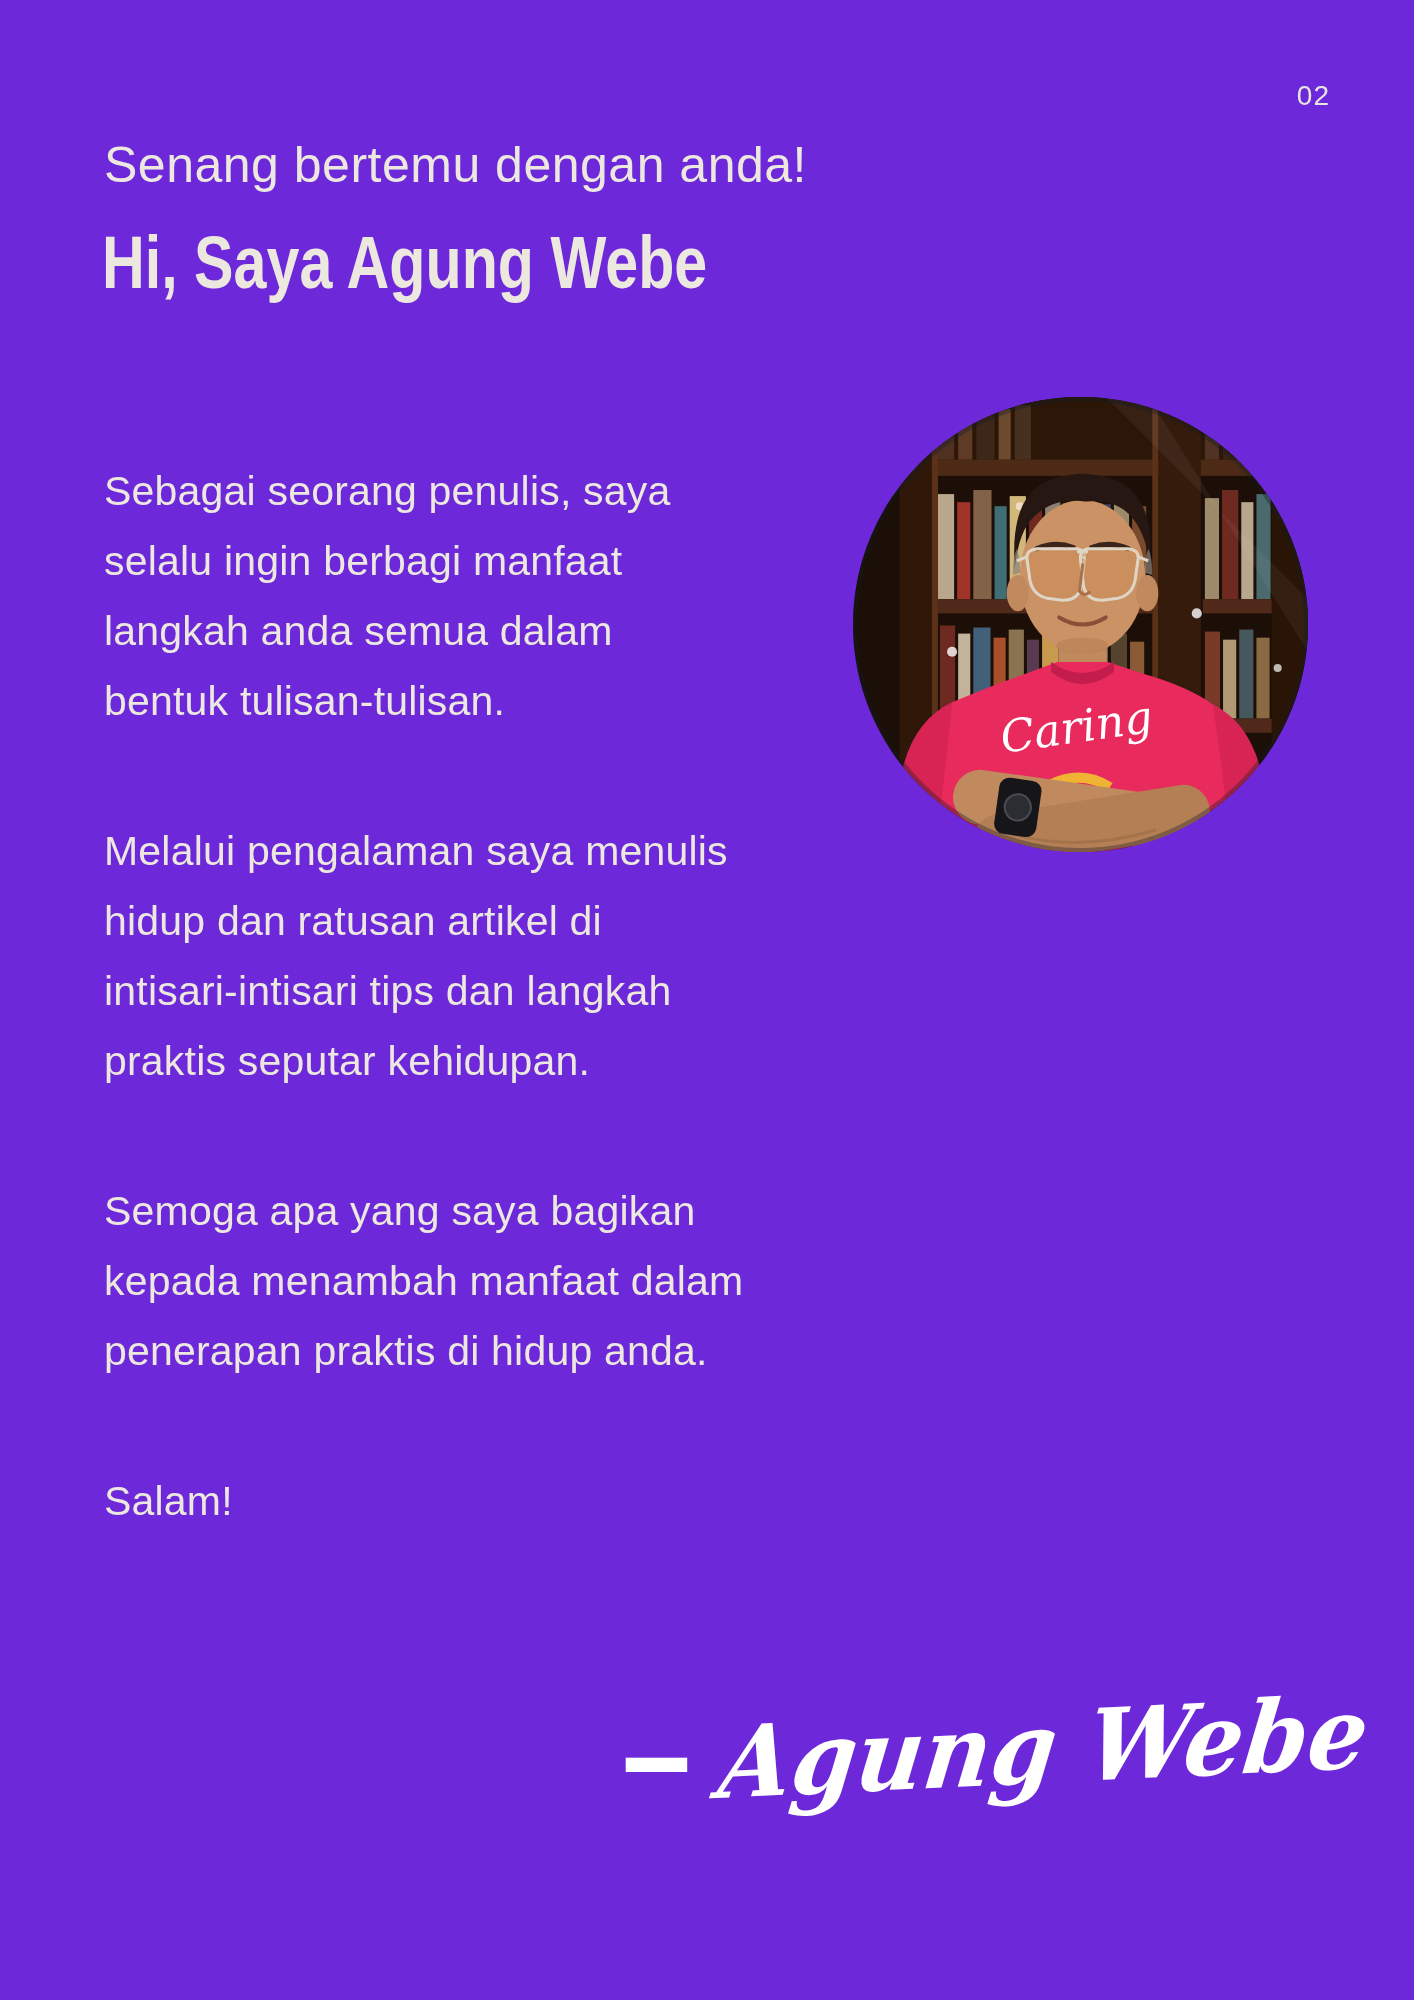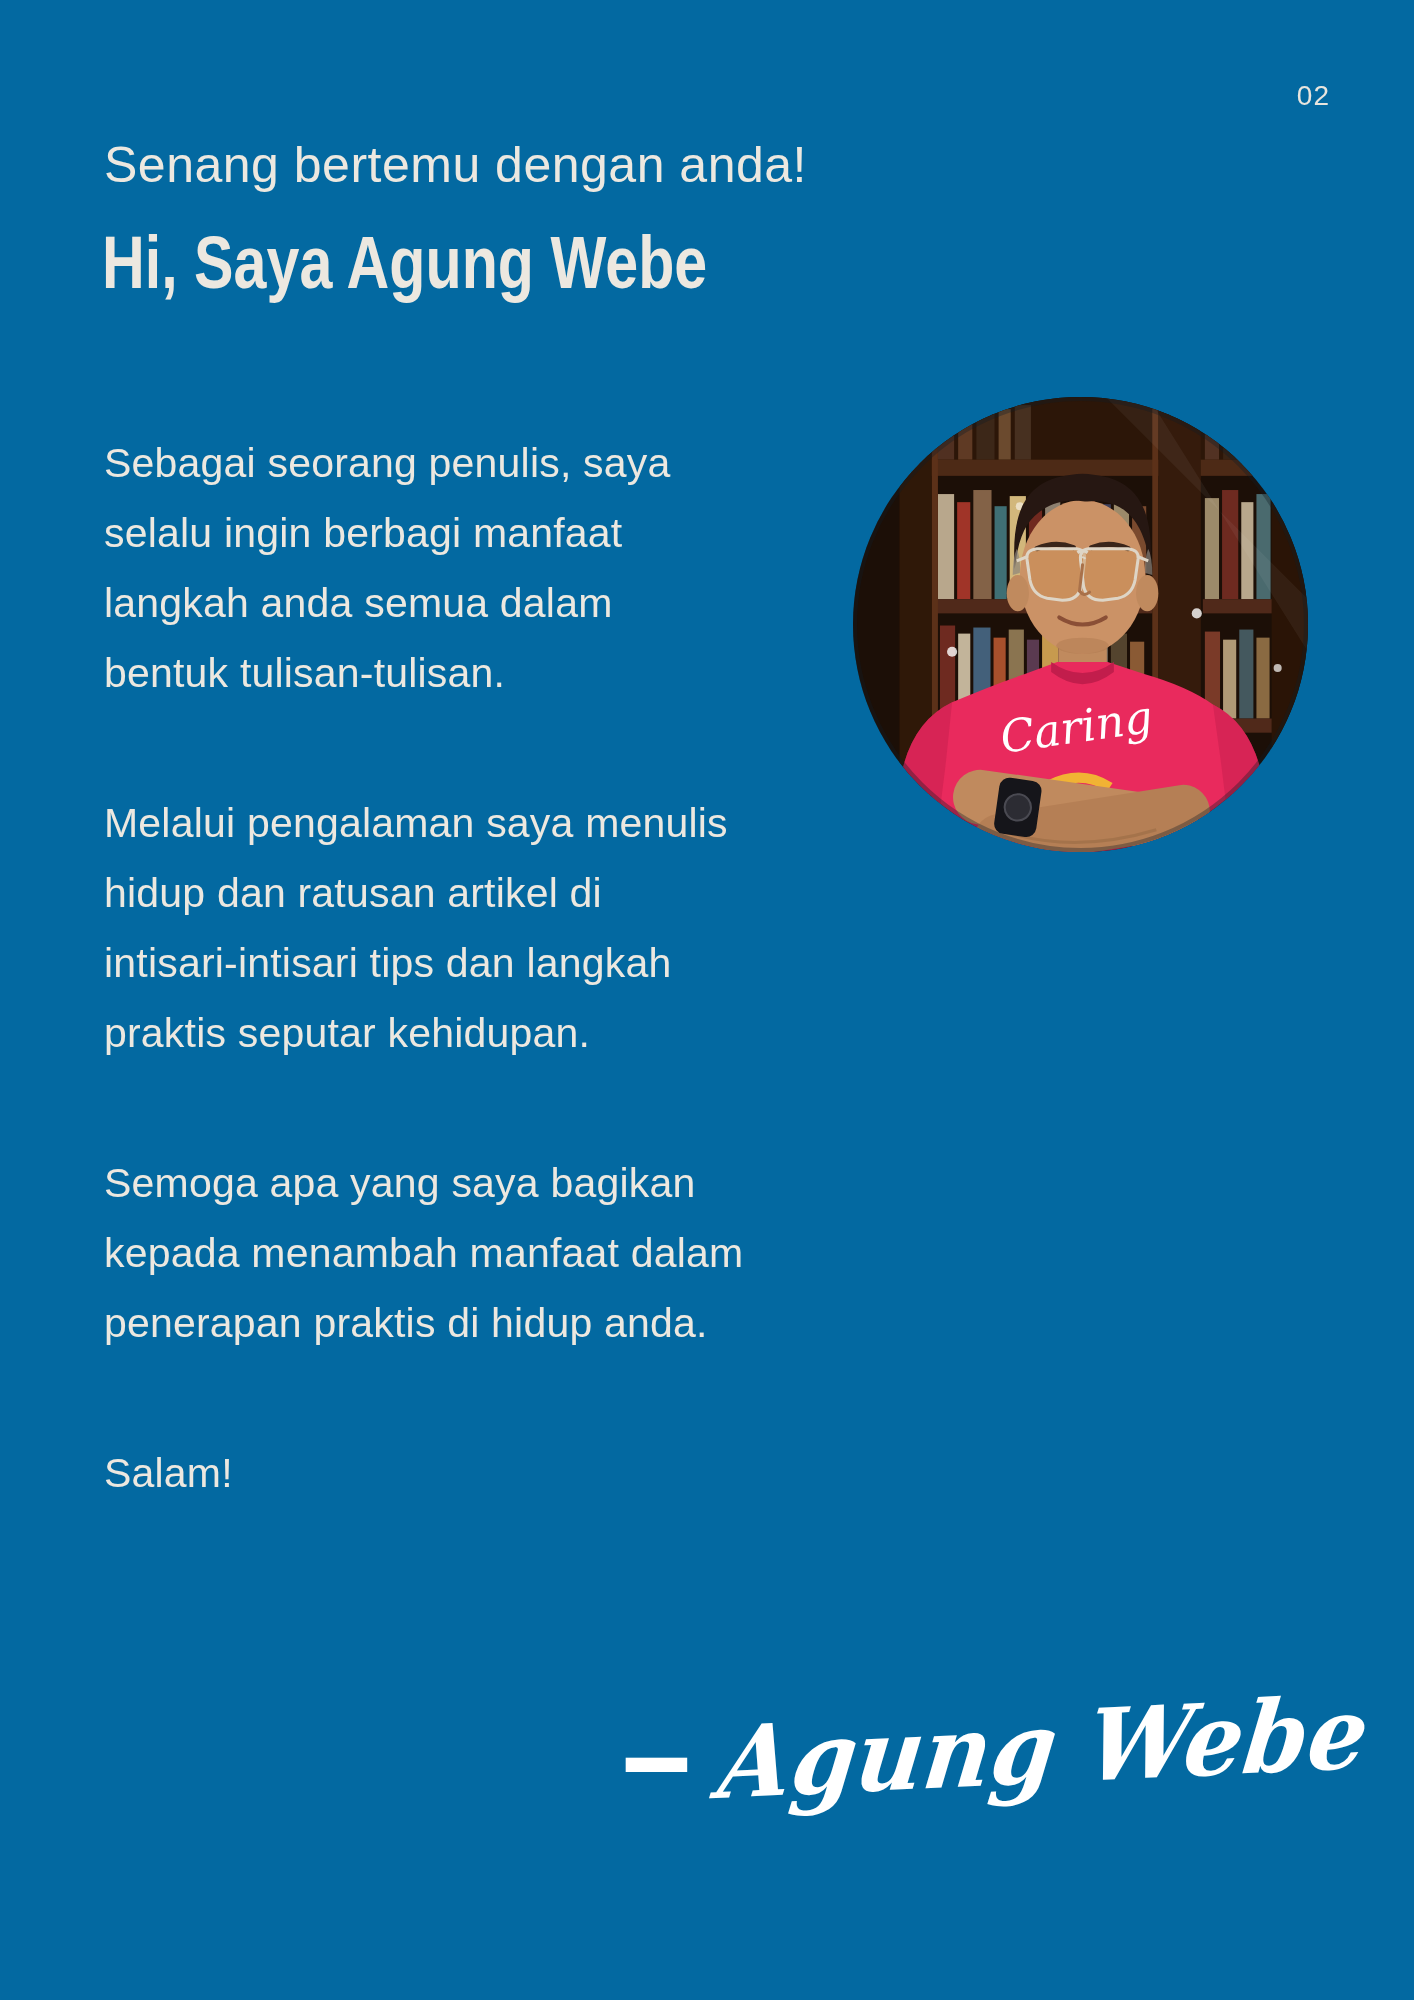--- a/index.html
+++ b/index.html
@@ -1,19 +1,19 @@
 <!DOCTYPE html>
 <html><head>
 <meta charset="utf-8">
 <style>
   html,body { margin:0; padding:0; background:#232e38; }
   .page {
     position:relative;
     width:1414px; height:2000px;
-    background:#0369a1;
+    background:#6d28d9;
     overflow:hidden;
     font-family:"Liberation Sans", sans-serif;
     color:#ece8e0;
   }
   .page-number {
     position:absolute; top:80px; right:84px;
     font-size:28px; letter-spacing:1px; color:#e8e5de;
   }
   .greeting {
     position:absolute; left:104px; top:136px;
@@ -24,21 +24,21 @@
     font-size:74px; line-height:86px; font-weight:700;
     letter-spacing:0px; white-space:nowrap;
     transform:scaleX(0.80); transform-origin:left top;
   }
   .photo-wrap {
     position:absolute; left:853px; top:397px;
     width:455px; height:455px; border-radius:50%; overflow:hidden;
   }
   .photo-wrap svg { display:block; width:455px; height:455px; }
   .body-text {
-    position:absolute; left:104px; top:428px;
+    position:absolute; left:104px; top:456px;
     font-size:41px; line-height:70px; font-weight:400;
     letter-spacing:0.2px;
   }
   .body-text p { margin:0 0 80px 0; }
   .body-text p:last-child { margin-bottom:0; }
   .line { display:block; }
   .signature {
     position:absolute; left:616px; top:1676px;
     width:620px; height:220px; color:#ffffff;
   }

